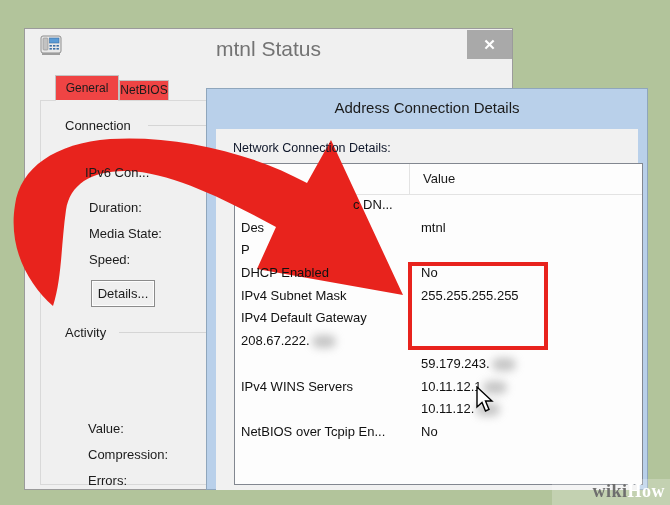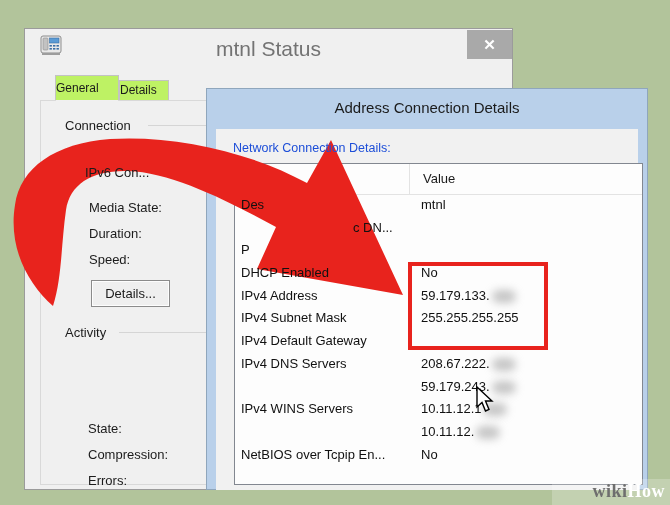--- a/index.html
+++ b/index.html
@@ -6,43 +6,43 @@
   body{width:670px;height:505px;position:relative;overflow:hidden;
        font-family:"Liberation Sans",sans-serif;background:#b2c49b;}
   .abs{position:absolute;}
   
   .status-dialog{left:24px;top:28px;width:489px;height:462px;background:#f0f0f0;
                  border:1px solid #9b9b9b;box-sizing:border-box;}
   .status-title{left:0;top:8px;width:100%;text-align:center;font-size:21px;color:#737373;}
   .app-icon{left:14px;top:4px;width:24px;height:24px;}
   .close-btn{left:442px;top:1px;width:45px;height:29px;background:#a9a9a9;color:#ffffff;
              font-size:15px;line-height:29px;text-align:center;font-weight:bold;}
-  .tab{background:#bef264;border:1px solid #c3c3c3;box-sizing:border-box;
-       font-size:12px;color:#1b1b1b;}
+  .tab{background:#ef4444;border:1px solid #c3c3c3;box-sizing:border-box;
+       font-size:12px;color:#1b1b1b;text-align:center;}
   .tab.active{left:30px;top:46px;width:64px;height:26px;line-height:24px;z-index:2;border-bottom:1px solid #f0f0f0;}
   .tab.inactive{left:94px;top:51px;width:50px;height:21px;line-height:19px;}
   .tab-panel{left:15px;top:71px;width:465px;height:385px;border:1px solid #d9d9d9;box-sizing:border-box;}
   .grp-label{font-size:13px;color:#1b1b1b;}
   .grp-line{height:1px;background:#d5d5d5;}
   .fld-label{font-size:13px;color:#1b1b1b;height:26px;line-height:26px;}
-  .details-btn{left:66px;top:251px;width:79px;height:27px;background:#efefef;border:1px solid #8b8b8b;
+  .details-btn{left:66px;top:251px;width:64px;height:27px;background:#efefef;border:1px solid #8b8b8b;
                box-shadow:inset 0 0 0 1px #fdfdfd;box-sizing:border-box;font-size:13px;color:#1b1b1b;
                text-align:center;line-height:25px;}
   
   .ncd-dialog{left:206px;top:88px;width:442px;height:402px;background:#b9d0ea;
               border:1px solid #8fa6bc;box-sizing:border-box;}
   .ncd-title{left:0;top:10px;width:100%;text-align:center;font-size:15px;color:#1b1b1b;}
   .ncd-body{left:9px;top:40px;width:422px;height:361px;background:#f1f1f1;}
   .listview{left:18px;top:34px;width:409px;height:322px;background:#fdfdfd;border:1px solid #828790;box-sizing:border-box;}
   .lv-divider{left:174px;top:0;width:1px;height:30px;background:#e3e3e3;}
   .lv-header-line{left:0;top:30px;width:100%;height:1px;background:#e3e3e3;}
   .lv-value-head{left:188px;top:7px;font-size:13px;color:#1b1b1b;}
   
   .overlay{left:0;top:0;width:670px;height:505px;pointer-events:none;}
-  .ncd-label{left:233px;top:141px;font-size:12.5px;color:#1d4ed8;}
+  .ncd-label{left:233px;top:141px;font-size:12.5px;color:#0f172a;}
   .ipv6-label{left:61px;top:160px;text-align:center;}
   .rows{left:234px;top:194px;width:406px;}
   .lv-row{display:flex;height:22.7px;line-height:22.7px;font-size:13px;color:#111111;padding-left:7px;}
   .lv-prop{width:180px;white-space:nowrap;overflow:hidden;}
   .lv-prop.indent{padding-left:112px;width:68px;}
   .lv-val{flex:1;white-space:nowrap;}
   .blur{display:inline-block;width:24px;height:13px;background:#8f8f8f;opacity:.5;
         filter:blur(4px);border-radius:7px;vertical-align:middle;margin-left:2px;}
   .highlight-box{left:408px;top:262px;width:132px;height:80px;border:4px solid #e8231d;}
   .cursor{left:476px;top:386px;}
@@ -71,39 +71,39 @@
           <rect x="14" y="15" width="2.4" height="1.6"></rect>
           <rect x="17.5" y="15" width="2.4" height="1.6"></rect>
       </g>
       <rect x="3" y="20" width="18" height="2" fill="#9d9d9d"></rect>
     </svg>
   </div>
 
   <div class="abs close-btn">✕</div>
 
   <div class="abs tab active">General</div>
-  <div class="abs tab inactive">Details</div>
+  <div class="abs tab inactive">NetBIOS</div>
   <div class="abs tab-panel"></div>
 
   <div class="abs grp-label" style="left:40px;top:89px;">Connection</div>
   <div class="abs grp-line" style="left:123px;top:96px;width:355px;"></div>
 
   <div class="abs" style="left:64px;top:166px;">
+    <div class="fld-label">Duration:</div>
     <div class="fld-label">Media State:</div>
-    <div class="fld-label">Duration:</div>
     <div class="fld-label">Speed:</div>
   </div>
 
   <div class="abs details-btn">Details...</div>
 
   <div class="abs grp-label" style="left:40px;top:296px;">Activity</div>
   <div class="abs grp-line" style="left:94px;top:303px;width:384px;"></div>
 
   <div class="abs" style="left:63px;top:387px;">
-    <div class="fld-label">State:</div>
+    <div class="fld-label">Value:</div>
     <div class="fld-label">Compression:</div>
     <div class="fld-label">Errors:</div>
   </div>
 </div>
 
 <div class="abs ncd-dialog">
   <div class="abs ncd-title">Address Connection Details</div>
   <div class="abs ncd-body">
     <div class="abs listview">
       <div class="abs lv-divider"></div>
@@ -128,49 +128,44 @@
 </svg>
 
 <div class="abs overlay">
 
   <div class="abs fld-label ipv6-label" style="left:85px;top:160px;">IPv6 Con...</div>
 
   <div class="abs ncd-label">Network Connection Details:</div>
 
   <div class="abs rows" id="lv-rows">
       <div class="lv-row">
+        <span class="lv-prop indent">c DN...</span>
+        <span class="lv-val"></span>
+      </div>
+      <div class="lv-row">
         <span class="lv-prop">Des</span>
         <span class="lv-val">mtnl</span>
-      </div>
-      <div class="lv-row">
-        <span class="lv-prop indent">c DN...</span>
-        <span class="lv-val"></span>
       </div>
       <div class="lv-row">
         <span class="lv-prop">P</span>
         <span class="lv-val"></span>
       </div>
       <div class="lv-row">
         <span class="lv-prop">DHCP Enabled</span>
         <span class="lv-val">No</span>
       </div>
       <div class="lv-row">
-        <span class="lv-prop">IPv4 Address</span>
-        <span class="lv-val">59.179.133.<span class="blur"></span></span>
-      </div>
-      <div class="lv-row">
         <span class="lv-prop">IPv4 Subnet Mask</span>
         <span class="lv-val">255.255.255.255</span>
       </div>
       <div class="lv-row">
         <span class="lv-prop">IPv4 Default Gateway</span>
         <span class="lv-val"></span>
       </div>
       <div class="lv-row">
-        <span class="lv-prop">IPv4 DNS Servers</span>
         <span class="lv-val">208.67.222.<span class="blur"></span></span>
       </div>
       <div class="lv-row">
         <span class="lv-prop"></span>
         <span class="lv-val">59.179.243.<span class="blur"></span></span>
       </div>
       <div class="lv-row">
         <span class="lv-prop">IPv4 WINS Servers</span>
         <span class="lv-val">10.11.12.1<span class="blur"></span></span>
       </div>

